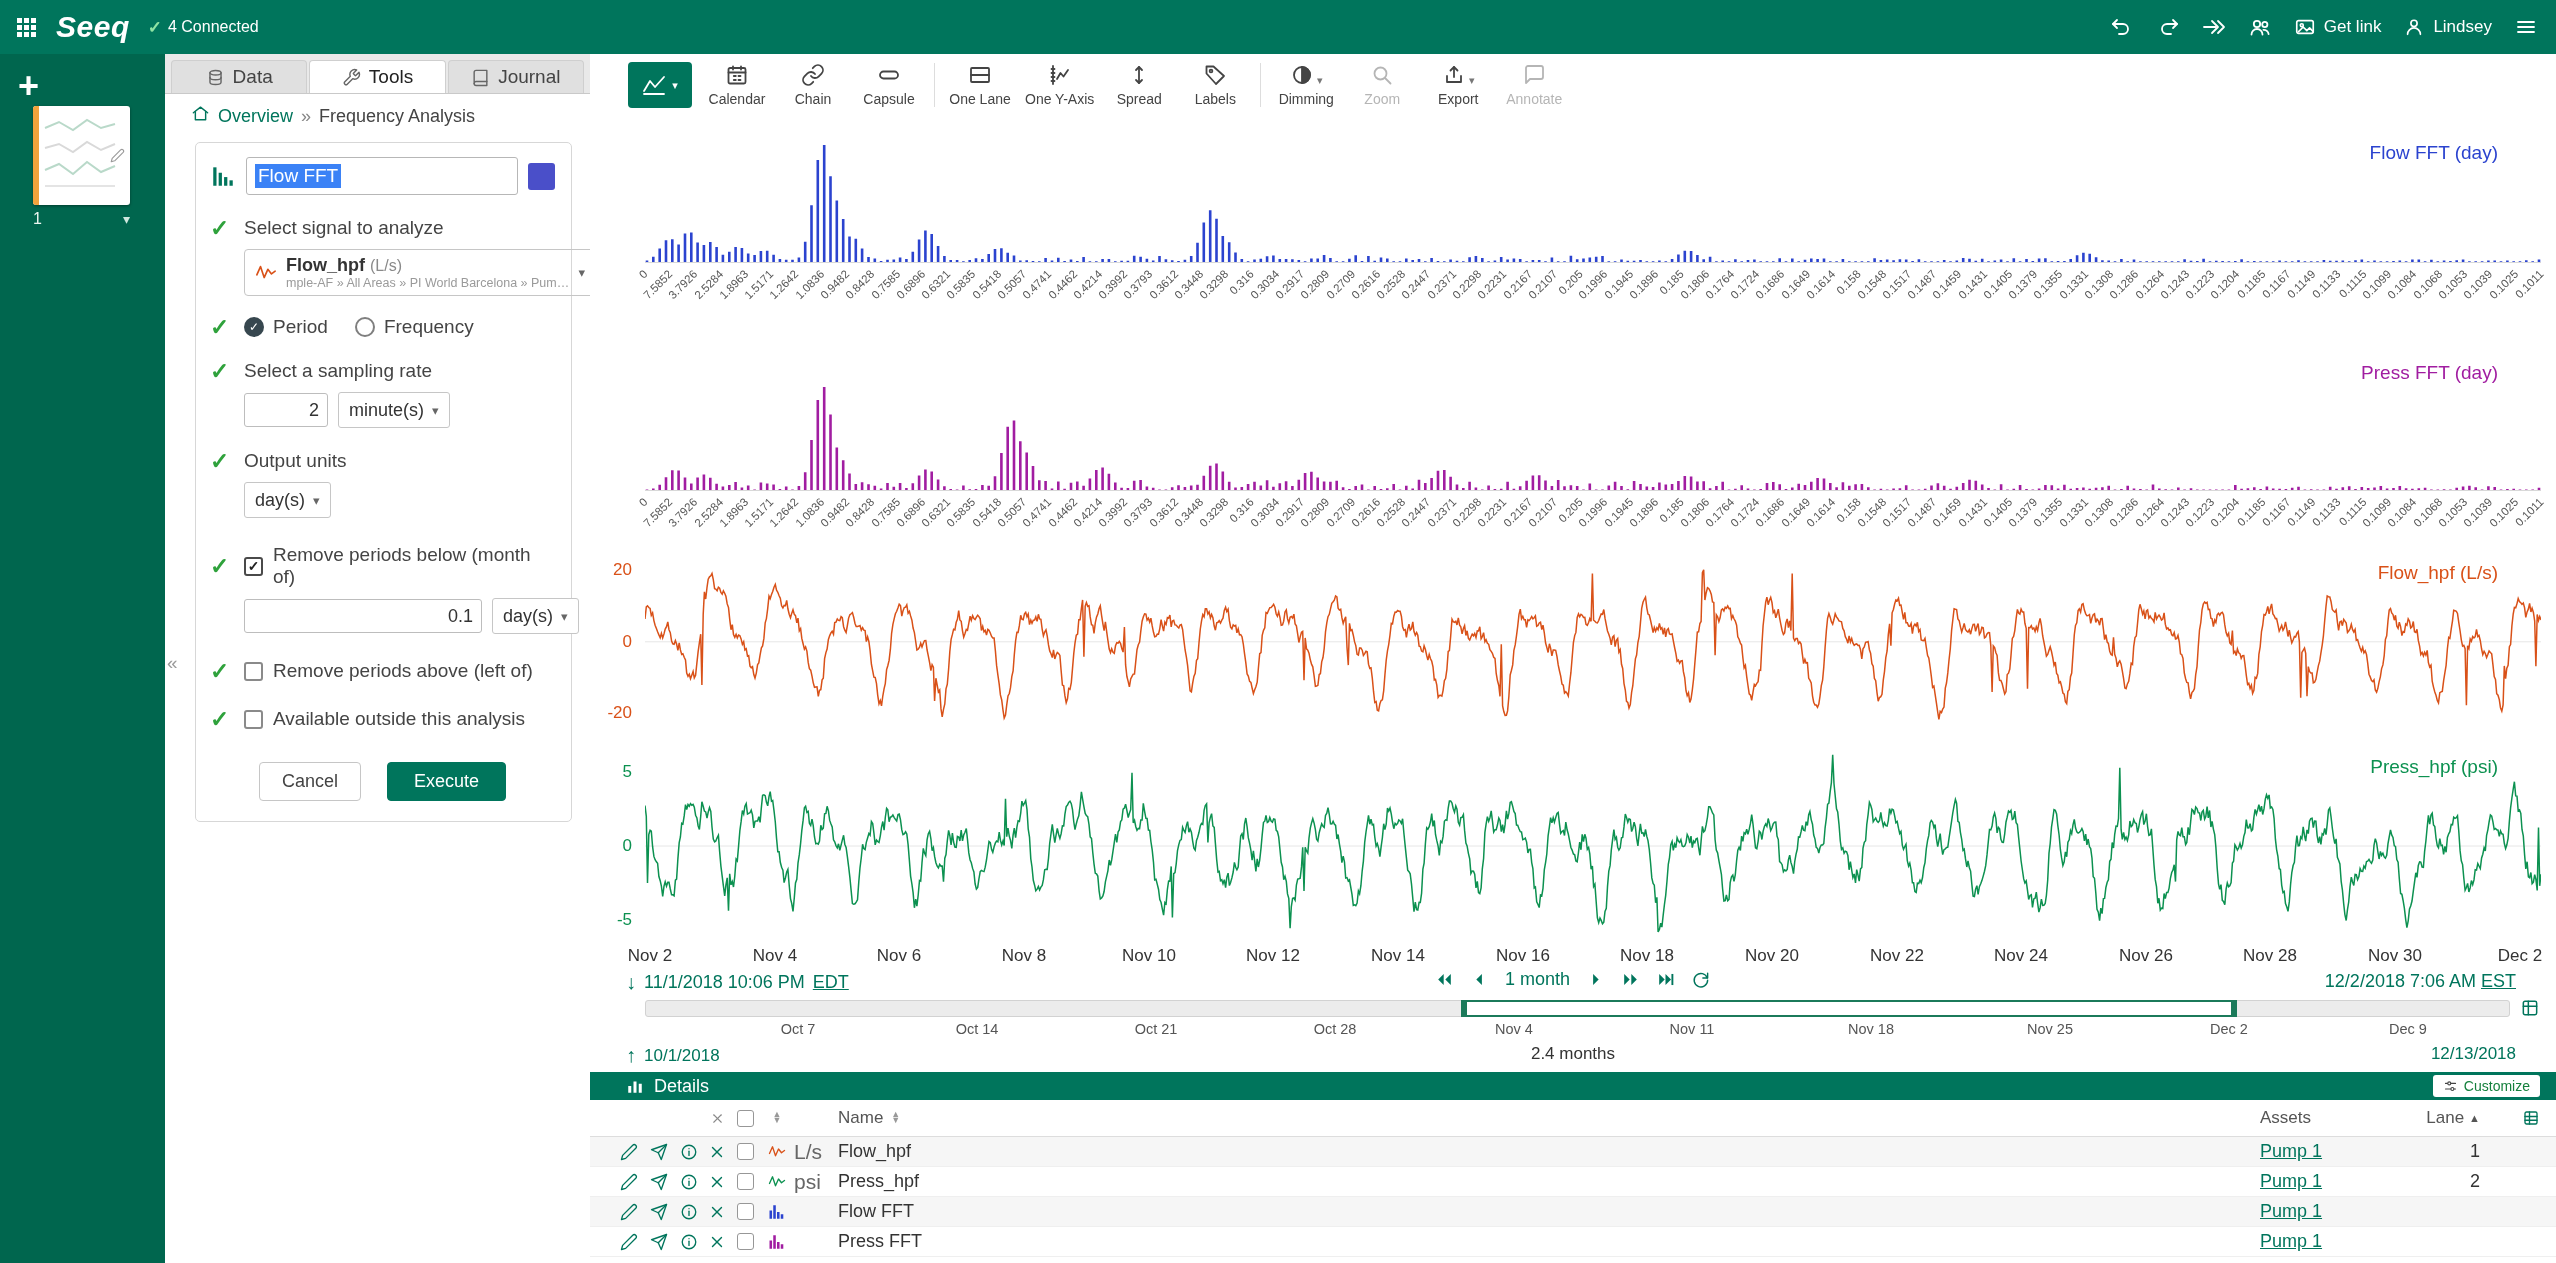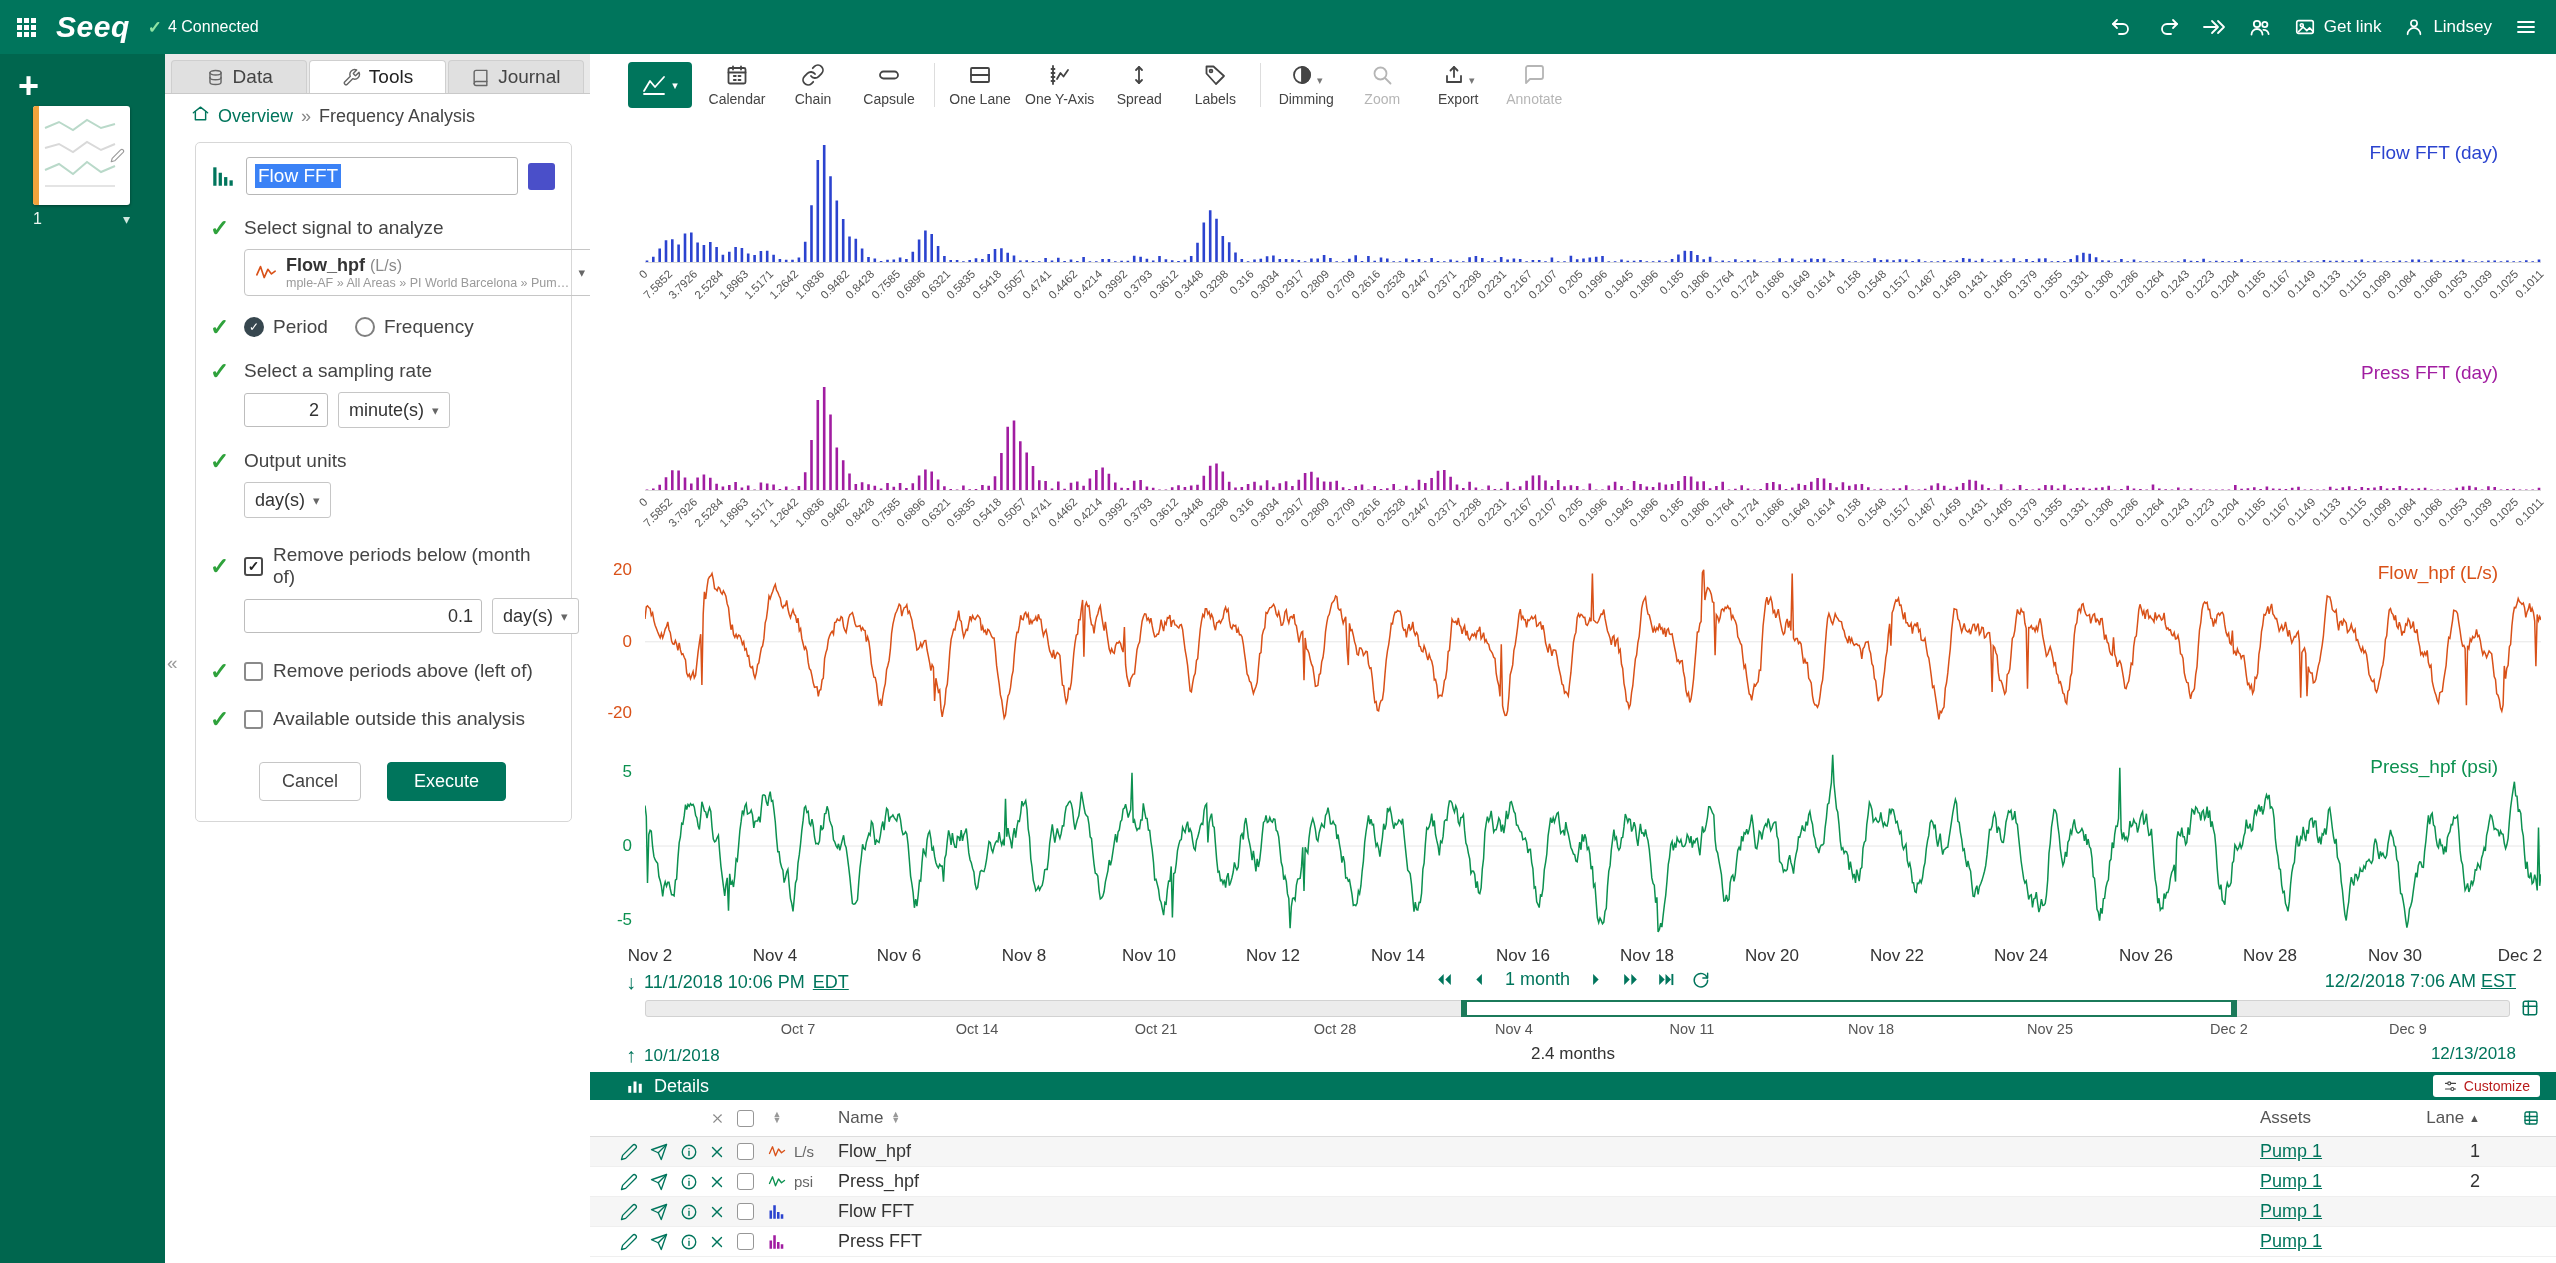--- a/index.html
+++ b/index.html
@@ -138,30 +138,30 @@
 
   .rangerow{position:absolute;top:990px;left:0;right:0;height:24px;font-size:17px;}
   .rr-left{position:absolute;left:36px;display:flex;gap:8px;align-items:center;color:#00755c;cursor:pointer;}
   .rr-mid{position:absolute;left:0;right:0;text-align:center;color:#333;}
   .rr-right{position:absolute;right:40px;color:#00755c;cursor:pointer;}
 
   
   .details{position:absolute;top:1018px;left:0;right:0;bottom:0;}
   .details-header{height:28px;background:#00755c;color:#fff;display:flex;align-items:center;padding:0 16px 0 36px;gap:10px;font-size:18px;}
   .details-header svg{width:18px;height:18px;}
-  .customize-btn{margin-left:auto;background:#fff;color:#b91c1c;border:none;border-radius:3px;height:22px;display:flex;align-items:center;gap:6px;font-size:14px;padding:0 10px;font-family:inherit;cursor:pointer;}
+  .customize-btn{margin-left:auto;background:#fff;color:#15803d;border:none;border-radius:3px;height:22px;display:flex;align-items:center;gap:6px;font-size:14px;padding:0 10px;font-family:inherit;cursor:pointer;}
   .customize-btn svg{width:15px;height:15px;color:#444;}
   .dgrid{display:grid;grid-template-columns:30px 30px 30px 26px 30px 34px 44px 1fr 160px 70px 50px;align-items:center;padding:0 16px 0 24px;}
   .dhead{height:36px;border-bottom:1px solid #ddd;color:#555;font-size:17px;}
   .dhead .cb{margin:0 auto;}
   .drow{height:29px;border-bottom:1px solid #efefef;font-size:18px;}
   .drow:nth-child(odd){background:#f6f6f6;}
   .rc{display:flex;align-items:center;justify-content:center;color:#00755c;}
   .rc svg{width:18px;height:18px;}
-  .rc.unit{color:#666;font-size:15px;justify-content:flex-start;}
+  .rc.unit{color:#666;font-size:21px;justify-content:flex-start;}
   .rc.nm{justify-content:flex-start;color:#333;}
   .rc.asset{justify-content:flex-start;}
   .rc.asset a{color:#00755c;text-decoration:underline;cursor:pointer;}
   .rc.lane{justify-content:flex-end;color:#333;padding-right:10px;}
   .hname{display:flex;align-items:center;gap:8px;}
   .hlane{display:flex;align-items:center;justify-content:flex-end;gap:5px;padding-right:10px;}
   .hassets{display:flex;align-items:center;}
   .sortst{display:inline-flex;flex-direction:column;line-height:.62;font-size:9px;color:#999;cursor:pointer;}
   .asc{font-size:11px;color:#555;}
   .hx{display:flex;justify-content:center;color:#8a8a8a;cursor:pointer;}

